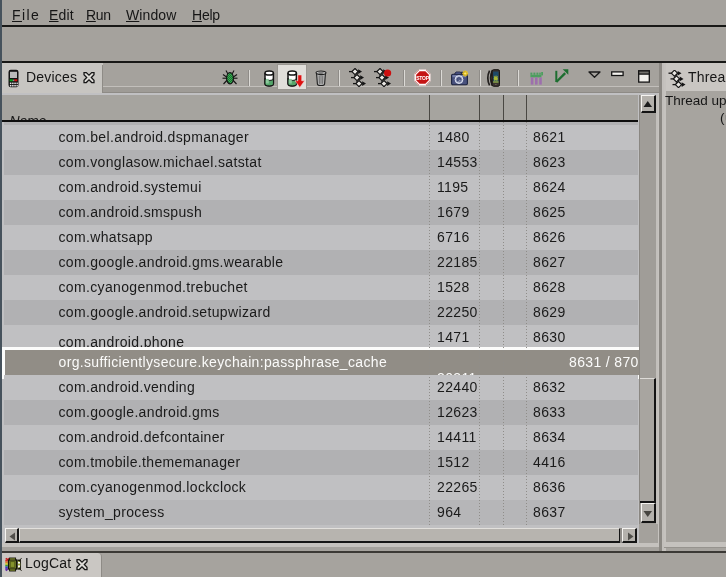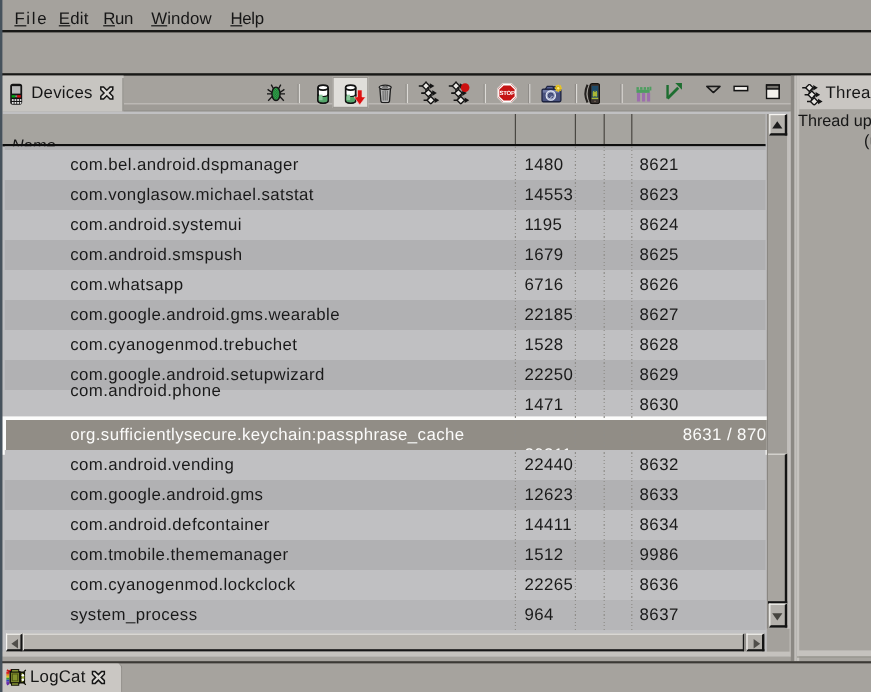--- a/index.html
+++ b/index.html
@@ -238,21 +238,21 @@
     <div class="abs rtxt" style="left:531px;top:160.5px;">8627</div>
     <div class="abs" style="left:2px;top:182px;width:634px;height:25px;background:#c0c0c2;"></div>
     <div class="abs rtxt" style="left:56.5px;top:185.5px;">com.cyanogenmod.trebuchet</div>
     <div class="abs rtxt" style="left:435px;top:185.5px;">1528</div>
     <div class="abs rtxt" style="left:531px;top:185.5px;">8628</div>
     <div class="abs" style="left:2px;top:207px;width:634px;height:25px;background:#b1b1b3;"></div>
     <div class="abs rtxt" style="left:56.5px;top:210.5px;">com.google.android.setupwizard</div>
     <div class="abs rtxt" style="left:435px;top:210.5px;">22250</div>
     <div class="abs rtxt" style="left:531px;top:210.5px;">8629</div>
     <div class="abs" style="left:2px;top:232px;width:634px;height:25px;background:#c0c0c2;"></div>
-    <div class="abs rtxt" style="left:56.5px;top:224px;">com.android.phone</div>
+    <div class="abs rtxt" style="left:56.5px;top:241px;">com.android.phone</div>
     <div class="abs rtxt" style="left:435px;top:235.5px;text-align:center;">1471</div>
     <div class="abs rtxt" style="left:531px;top:235.5px;">8630</div>
 
     <div class="abs" style="left:0;top:253.5px;width:638px;height:32px;background:#fcfcfb;"></div>
     <div class="abs" style="left:3px;top:257px;width:634px;height:25px;background:#918d86;"></div>
 
     <div class="abs rtxt" style="left:56.5px;top:260.5px;color:#fbfbfa;">org.sufficientlysecure.keychain:passphrase_cache</div>
     <div class="abs rtxt" style="left:435px;top:260.5px;color:#fbfbfa;margin-top:16px;">20311</div>
     <div class="abs rtxt" style="left:531px;top:260.5px;color:#fbfbfa;margin-left:36px;">8631 / 8700</div>
     <div class="abs" style="left:2px;top:282px;width:634px;height:25px;background:#c0c0c2;"></div>
@@ -263,21 +263,21 @@
     <div class="abs rtxt" style="left:56.5px;top:310.5px;">com.google.android.gms</div>
     <div class="abs rtxt" style="left:435px;top:310.5px;">12623</div>
     <div class="abs rtxt" style="left:531px;top:310.5px;">8633</div>
     <div class="abs" style="left:2px;top:332px;width:634px;height:25px;background:#c0c0c2;"></div>
     <div class="abs rtxt" style="left:56.5px;top:335.5px;">com.android.defcontainer</div>
     <div class="abs rtxt" style="left:435px;top:335.5px;">14411</div>
     <div class="abs rtxt" style="left:531px;top:335.5px;">8634</div>
     <div class="abs" style="left:2px;top:357px;width:634px;height:25px;background:#b1b1b3;"></div>
     <div class="abs rtxt" style="left:56.5px;top:360.5px;">com.tmobile.thememanager</div>
     <div class="abs rtxt" style="left:435px;top:360.5px;">1512</div>
-    <div class="abs rtxt" style="left:531px;top:360.5px;">9986</div>
+    <div class="abs rtxt" style="left:531px;top:360.5px;">4416</div>
     <div class="abs" style="left:2px;top:382px;width:634px;height:25px;background:#c0c0c2;"></div>
     <div class="abs rtxt" style="left:56.5px;top:385.5px;">com.cyanogenmod.lockclock</div>
     <div class="abs rtxt" style="left:435px;top:385.5px;">22265</div>
     <div class="abs rtxt" style="left:531px;top:385.5px;">8636</div>
     <div class="abs" style="left:2px;top:407px;width:634px;height:25px;background:#b6b6b8;"></div>
     <div class="abs rtxt" style="left:56.5px;top:410.5px;">system_process</div>
     <div class="abs rtxt" style="left:435px;top:410.5px;">964</div>
     <div class="abs rtxt" style="left:531px;top:410.5px;">8637</div>
     <div class="dot abs" style="left:427px;top:29px;height:404px;"></div>
     <div class="dot abs" style="left:477px;top:29px;height:404px;"></div>

